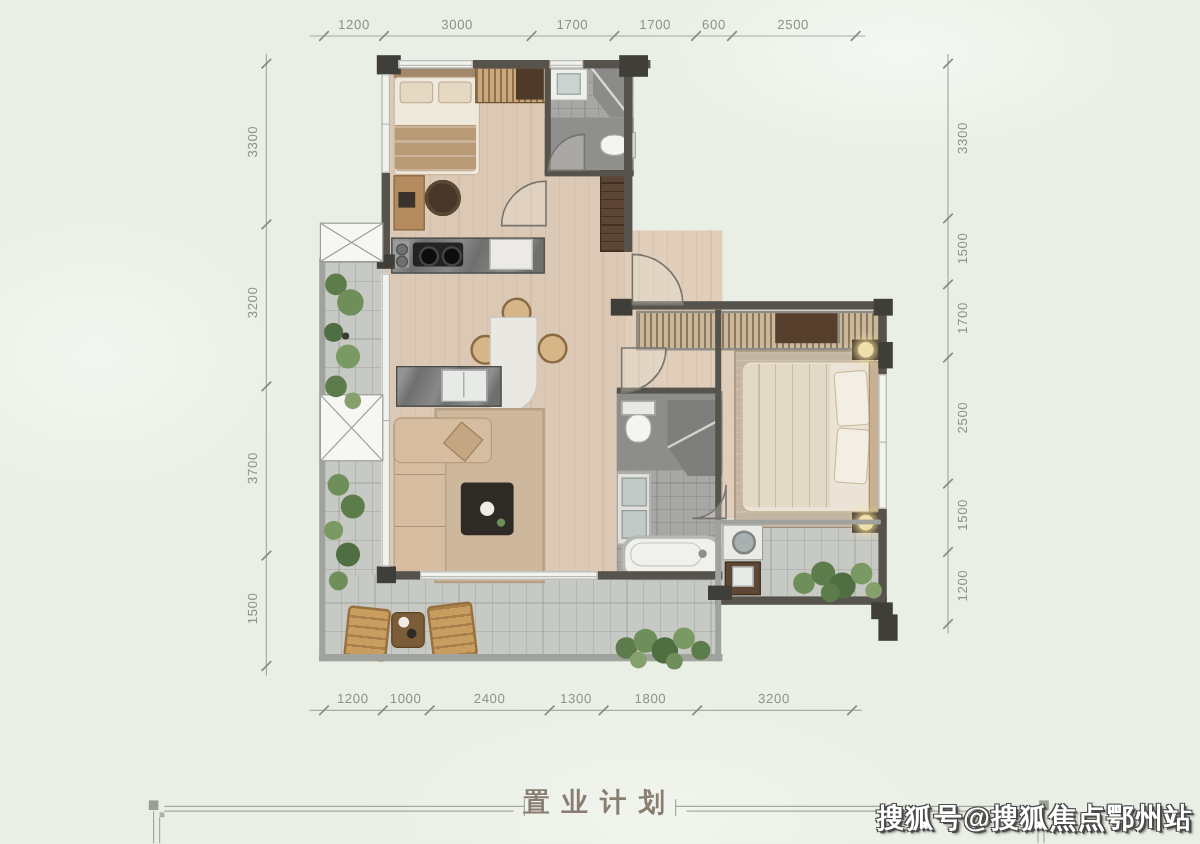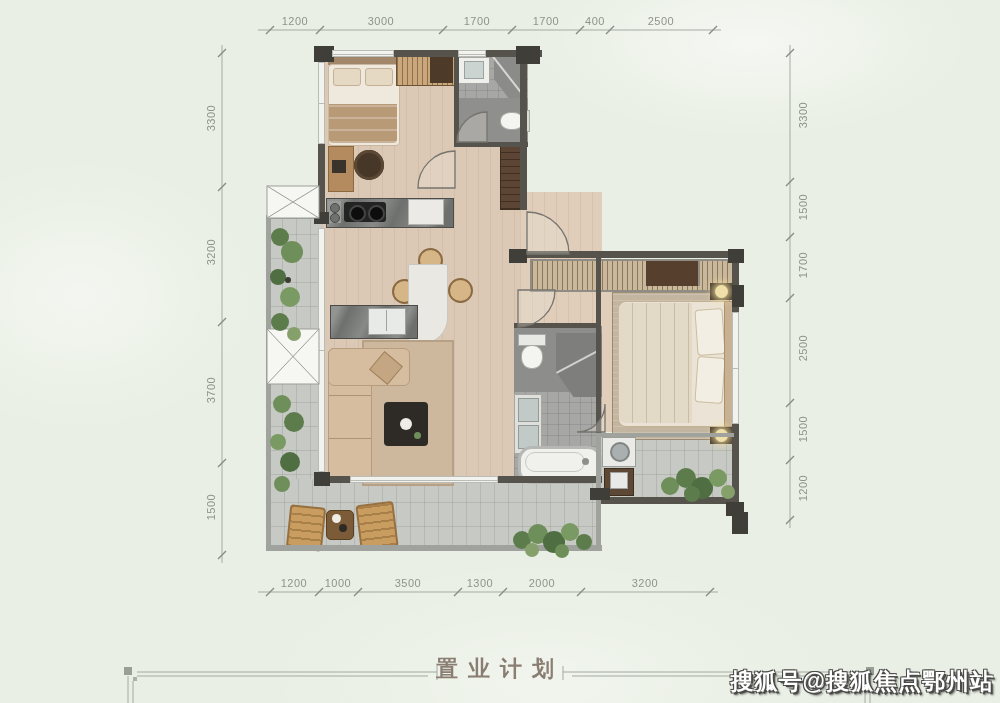--- a/index.html
+++ b/index.html
@@ -68,28 +68,28 @@
   </g>
   <rect x="124" y="667" width="8" height="8" fill="#98a096"></rect>
   <rect x="133" y="677" width="4" height="4" fill="#aab1a7"></rect>
   <rect x="866" y="667" width="8" height="8" fill="#98a096"></rect>
 </svg>
 
 <span class="dim" style="left:273px;top:15px">1200</span>
 <span class="dim" style="left:359px;top:15px">3000</span>
 <span class="dim" style="left:455px;top:15px">1700</span>
 <span class="dim" style="left:524px;top:15px">1700</span>
-<span class="dim" style="left:573px;top:15px">400</span>
+<span class="dim" style="left:573px;top:15px">600</span>
 <span class="dim" style="left:639px;top:15px">2500</span>
 
 <span class="dim" style="left:272px;top:577px">1200</span>
 <span class="dim" style="left:316px;top:577px">1000</span>
-<span class="dim" style="left:386px;top:577px">3500</span>
+<span class="dim" style="left:386px;top:577px">2400</span>
 <span class="dim" style="left:458px;top:577px">1300</span>
-<span class="dim" style="left:520px;top:577px">2000</span>
+<span class="dim" style="left:520px;top:577px">1800</span>
 <span class="dim" style="left:623px;top:577px">3200</span>
 
 <span class="dim v" style="left:189px;top:112px">3300</span>
 <span class="dim v" style="left:189px;top:246px">3200</span>
 <span class="dim v" style="left:189px;top:384px">3700</span>
 <span class="dim v" style="left:189px;top:501px">1500</span>
 
 <span class="dim v" style="left:781px;top:109px">3300</span>
 <span class="dim v" style="left:781px;top:201px">1500</span>
 <span class="dim v" style="left:781px;top:259px">1700</span>

